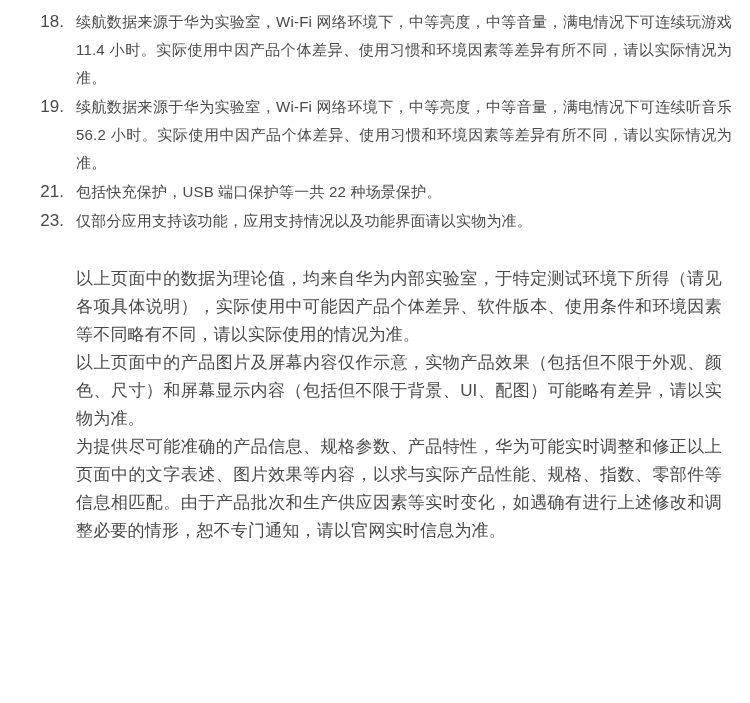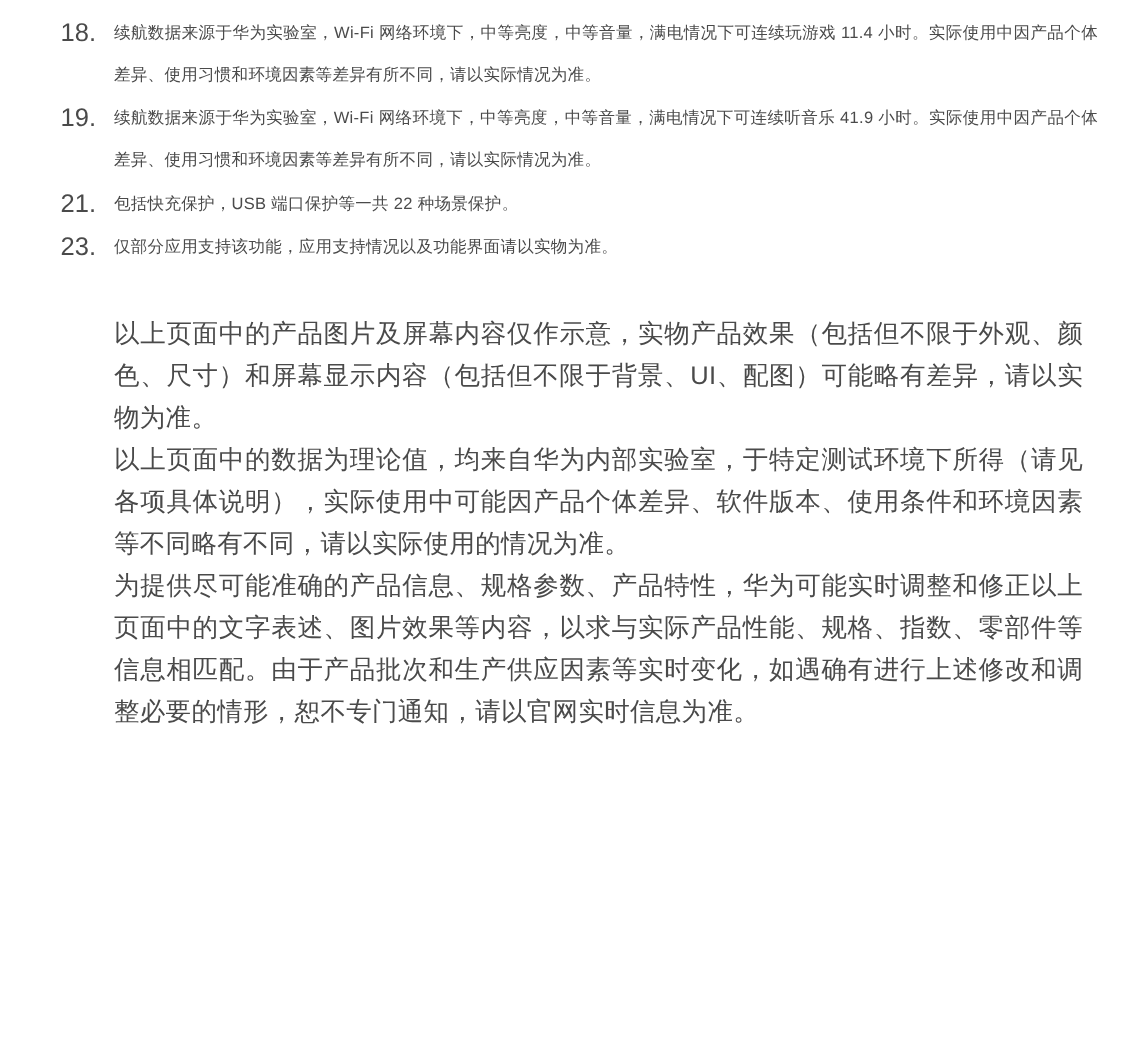--- a/index.html
+++ b/index.html
@@ -39,21 +39,21 @@
     flex: 0 0 auto;
     width: 46px;
     text-align: right;
     padding-right: 12px;
     font-size: 17px;
     line-height: 28px;
     color: #4a4a4a;
   }
   .note-text {
     flex: 1 1 auto;
-    font-size: 11px;
+    font-size: 15px;
     line-height: 28px;
     color: #4a4a4a;
     text-align: justify;
     text-justify: inter-ideograph;
     letter-spacing: 0.2px;
   }
 
   
   .disclaimer {
     margin-top: 30px;
@@ -75,31 +75,31 @@
 
 <div class="page">
 
   <ol class="notes">
     <li class="note-item">
       <span class="note-num">18.</span>
       <span class="note-text">续航数据来源于华为实验室，Wi-Fi 网络环境下，中等亮度，中等音量，满电情况下可连续玩游戏 11.4 小时。实际使用中因产品个体差异、使用习惯和环境因素等差异有所不同，请以实际情况为准。</span>
     </li>
     <li class="note-item">
       <span class="note-num">19.</span>
-      <span class="note-text">续航数据来源于华为实验室，Wi-Fi 网络环境下，中等亮度，中等音量，满电情况下可连续听音乐 41.9 小时。实际使用中因产品个体差异、使用习惯和环境因素等差异有所不同，请以实际情况为准。</span>
+      <span class="note-text">续航数据来源于华为实验室，Wi-Fi 网络环境下，中等亮度，中等音量，满电情况下可连续听音乐 56.2 小时。实际使用中因产品个体差异、使用习惯和环境因素等差异有所不同，请以实际情况为准。</span>
     </li>
     <li class="note-item">
       <span class="note-num">21.</span>
       <span class="note-text">包括快充保护，USB 端口保护等一共 22 种场景保护。</span>
     </li>
     <li class="note-item">
       <span class="note-num">23.</span>
       <span class="note-text">仅部分应用支持该功能，应用支持情况以及功能界面请以实物为准。</span>
     </li>
   </ol>
 
   <div class="disclaimer">
+    <p>以上页面中的数据为理论值，均来自华为内部实验室，于特定测试环境下所得（请见各项具体说明），实际使用中可能因产品个体差异、软件版本、使用条件和环境因素等不同略有不同，请以实际使用的情况为准。</p>
     <p>以上页面中的产品图片及屏幕内容仅作示意，实物产品效果（包括但不限于外观、颜色、尺寸）和屏幕显示内容（包括但不限于背景、UI、配图）可能略有差异，请以实物为准。</p>
-    <p>以上页面中的数据为理论值，均来自华为内部实验室，于特定测试环境下所得（请见各项具体说明），实际使用中可能因产品个体差异、软件版本、使用条件和环境因素等不同略有不同，请以实际使用的情况为准。</p>
     <p>为提供尽可能准确的产品信息、规格参数、产品特性，华为可能实时调整和修正以上页面中的文字表述、图片效果等内容，以求与实际产品性能、规格、指数、零部件等信息相匹配。由于产品批次和生产供应因素等实时变化，如遇确有进行上述修改和调整必要的情形，恕不专门通知，请以官网实时信息为准。</p>
   </div>
 
 </div>
 
 </body></html>

